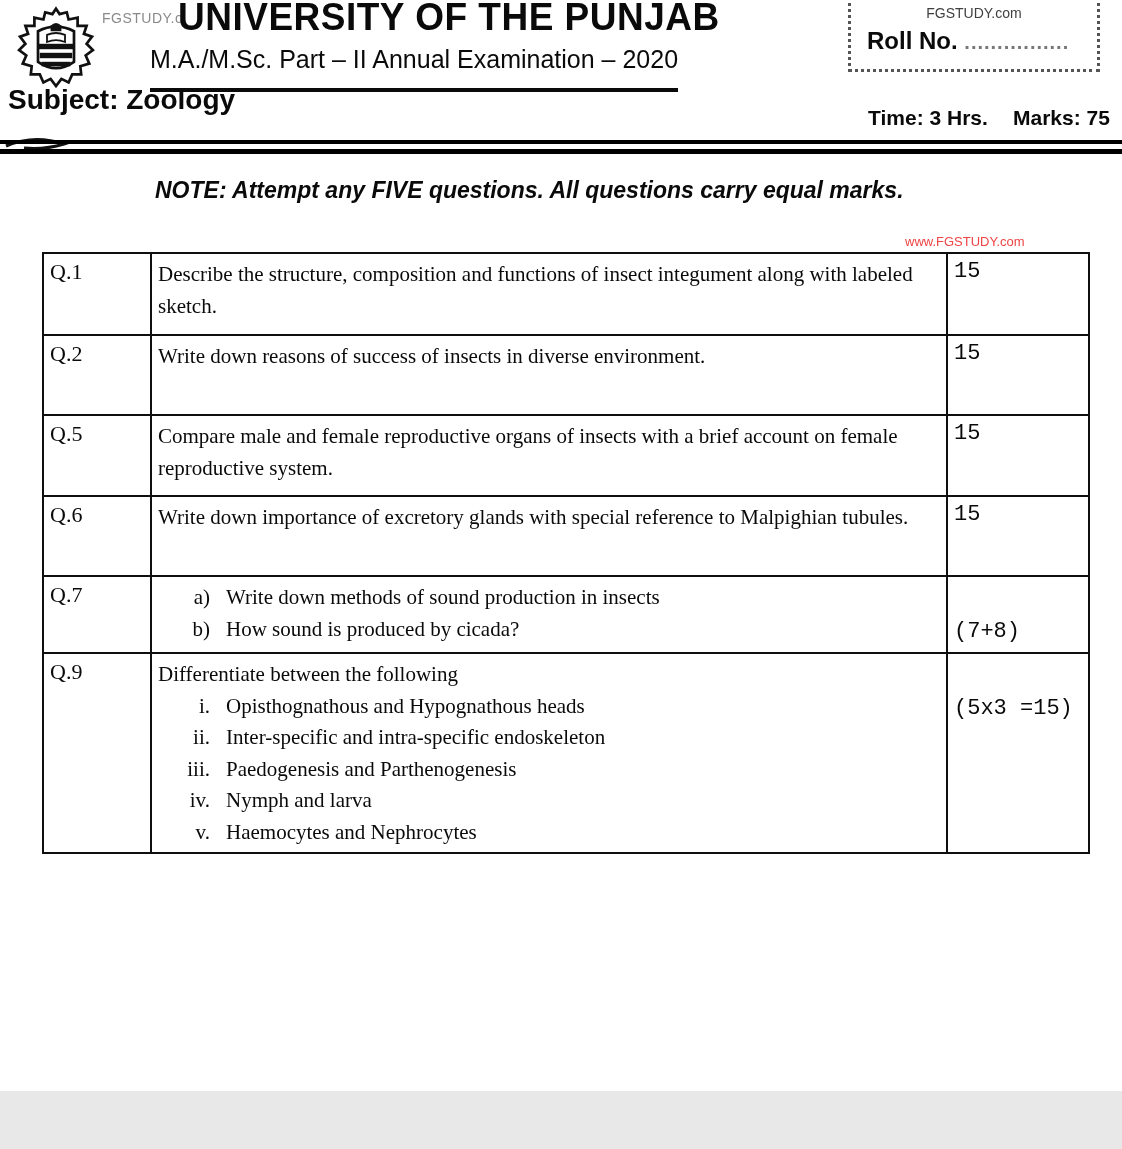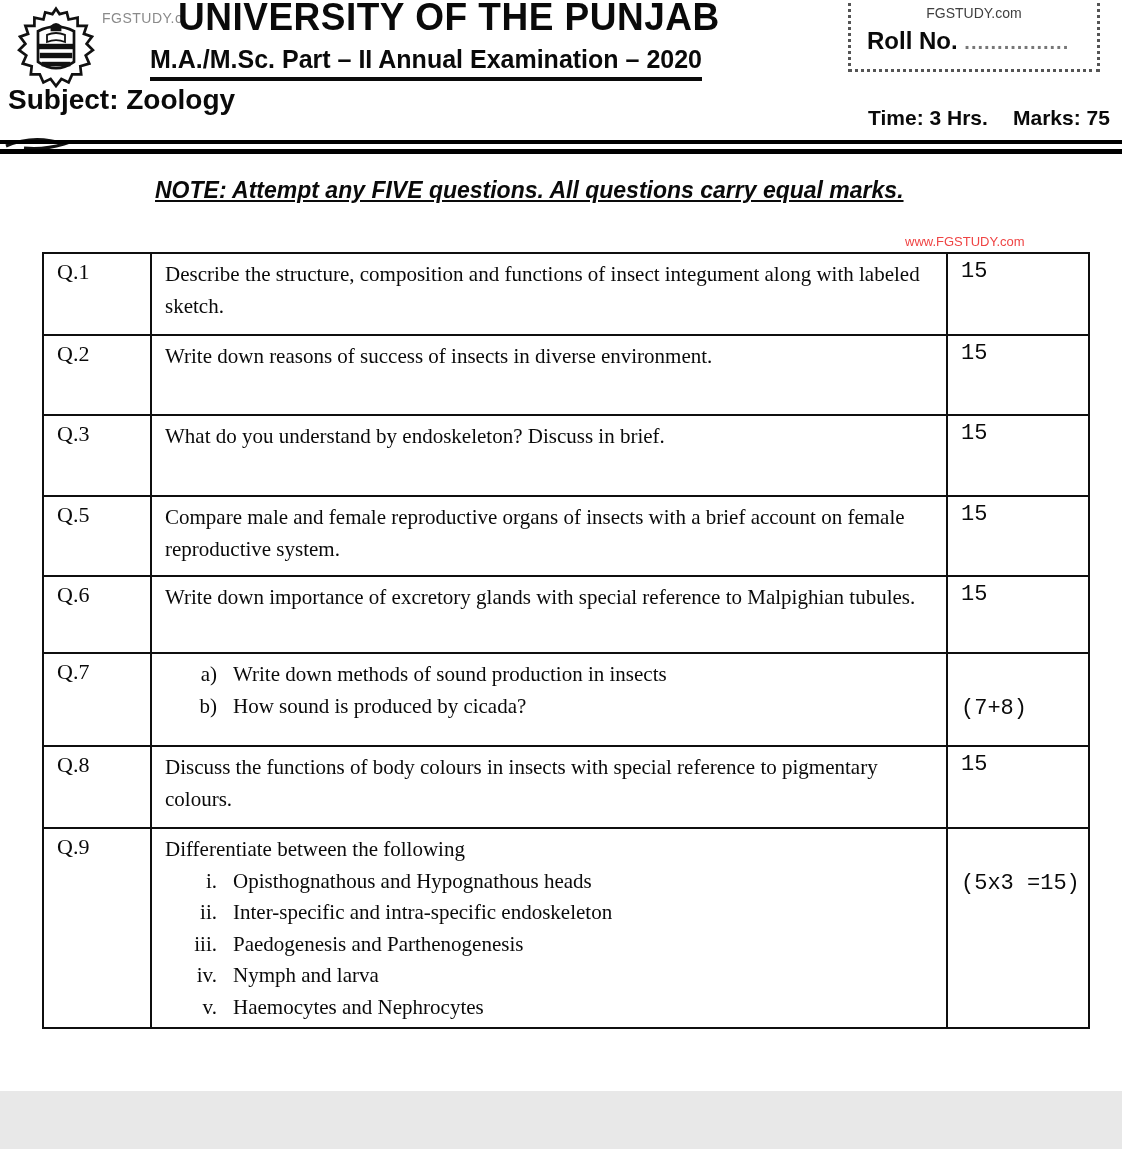--- a/index.html
+++ b/index.html
@@ -18,22 +18,22 @@
     font-size:14px;color:#8a8a8a;letter-spacing:.5px;
   }
   .uni-title{
     position:absolute;left:178px;top:-4px;margin:0;
     font-size:37px;font-weight:bold;letter-spacing:.5px;
     transform:scaleY(1.04);transform-origin:top left;
     white-space:nowrap;
   }
   .exam-line{
     position:absolute;left:150px;top:45px;margin:0;
-    font-size:25px;font-weight:bold;white-space:nowrap;
-    border-bottom:4px solid #0a0a0a;padding-bottom:3px;text-align:right;
+    font-size:25px;font-weight:normal;white-space:nowrap;
+    border-bottom:4px solid #0a0a0a;padding-bottom:14px;text-align:right;
   }
   .rollbox{
     position:absolute;left:848px;top:-14px;width:252px;height:86px;
     border:3px dotted #555;
     box-sizing:border-box;
   }
   .rollbox-wm{
     position:absolute;top:16px;left:0;right:0;text-align:center;
     font-size:14px;color:#404040;
   }
@@ -61,37 +61,36 @@
   .double-rule{
     position:absolute;left:0;top:140px;width:1122px;height:5px;
     border-top:4px solid #000;border-bottom:5px solid #000;
   }
   .rule-squiggle{position:absolute;left:4px;top:128px;width:130px;height:26px;}
   
   .note{
     position:absolute;left:155px;top:177px;
     font-size:23px;font-weight:bold;font-style:italic;
     white-space:nowrap;
-    text-decoration:underline;
   }
   .wm-table{
     position:absolute;left:905px;top:234px;width:140px;
     font-size:13px;color:#ef4444;white-space:nowrap;
   }
   
   table.qtable{
     position:absolute;left:42px;top:252px;width:1048px;
     border-collapse:collapse;
     font-family:"Liberation Serif",serif;
     font-size:21px;
   }
   table.qtable td{
     border:2.5px solid #0f0f0f;
     vertical-align:top;
-    padding:5px 8px 4px 13px;
+    padding:5px 8px 4px 6px;
     box-sizing:border-box;
   }
   td.qcell{width:108px;font-size:22px;}
   td.marks-cell{width:142px;font-size:22px;font-family:Liberation Mono, monospace;}
   td.marks-cell.lower{padding-top:42px;}
   tbody tr:nth-child(1){height:82px;}
   tbody tr:nth-child(2){height:80px;}
   tbody tr:nth-child(3){height:81px;}
   tbody tr:nth-child(4){height:80px;}
   tbody tr:nth-child(5){height:77px;}
@@ -163,27 +162,20 @@
           <td class="marks-cell">15</td>
         </tr>
         <tr>
           <td class="qcell">Q.2</td>
           <td class="bodycell">
             <div class="qline plain">Write down reasons of success of insects in diverse environment.</div>
           </td>
           <td class="marks-cell">15</td>
         </tr>
         <tr>
-          <td class="qcell">Q.3</td>
-          <td class="bodycell">
-            <div class="qline plain">What do you understand by endoskeleton? Discuss in brief.</div>
-          </td>
-          <td class="marks-cell">15</td>
-        </tr>
-        <tr>
           <td class="qcell">Q.5</td>
           <td class="bodycell">
             <div class="qline plain">Compare male and female reproductive organs of insects with a brief account on female reproductive system.</div>
           </td>
           <td class="marks-cell">15</td>
         </tr>
         <tr>
           <td class="qcell">Q.6</td>
           <td class="bodycell">
             <div class="qline plain">Write down importance of excretory glands with special reference to Malpighian tubules.</div>
@@ -198,27 +190,20 @@
               <span class="ltext">Write down methods of sound production in insects</span>
             </div>
             <div class="qline">
               <span class="marker">b)</span>
               <span class="ltext">How sound is produced by cicada?</span>
             </div>
           </td>
           <td class="marks-cell lower">(7+8)</td>
         </tr>
         <tr>
-          <td class="qcell">Q.8</td>
-          <td class="bodycell">
-            <div class="qline plain">Discuss the functions of body colours in insects with special reference to pigmentary colours.</div>
-          </td>
-          <td class="marks-cell">15</td>
-        </tr>
-        <tr>
           <td class="qcell">Q.9</td>
           <td class="bodycell">
             <div class="qline plain">Differentiate between the following</div>
             <div class="qline">
               <span class="marker">i.</span>
               <span class="ltext">Opisthognathous and Hypognathous heads</span>
             </div>
             <div class="qline">
               <span class="marker">ii.</span>
               <span class="ltext">Inter-specific and intra-specific endoskeleton</span>

